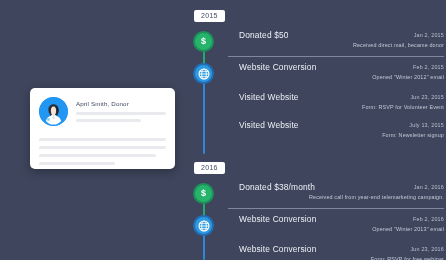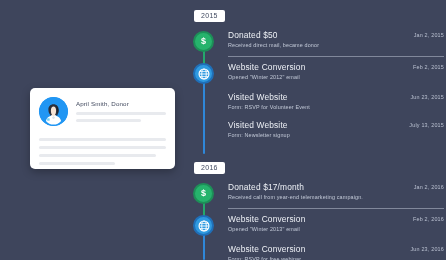--- a/index.html
+++ b/index.html
@@ -130,22 +130,23 @@
   .node .glyph {
     color: #ffffff;
     font-size: 9px;
     font-weight: bold;
     line-height: 1;
   }
   .node svg { display: block; }
 
   .entry {
     position: absolute;
-    left: 42px;
+    left: 53px;
     right: 2px;
+    text-align: right;
   }
   .entry .row {
     display: flex;
     align-items: flex-start;
     justify-content: space-between;
   }
   .entry-title {
     font-size: 8.4px;
     line-height: 10px;
     color: #eef1f6;
@@ -266,21 +267,21 @@
       <div class="entry-sub">Form: Newsletter signup</div>
     </div>
 
     <div class="year-badge" style="left:8px;top:162px;">2016</div>
 
     <div class="node money" style="left:7px;top:183px;">
       <span class="glyph">$</span>
     </div>
     <div class="entry" style="top:182px;">
       <div class="row">
-        <div class="entry-title">Donated $17/month</div>
+        <div class="entry-title">Donated $38/month</div>
         <div class="entry-date">Jan 2, 2016</div>
       </div>
       <div class="entry-sub">Received call from year-end telemarketing campaign.</div>
     </div>
     <div class="divider" style="top:208px;"></div>
 
     <div class="node web" style="left:7px;top:215px;">
       <svg width="12" height="12" viewBox="0 0 16 16">
         <circle cx="8" cy="8" r="6.6" fill="none" stroke="#ffffff" stroke-width="1.5"></circle>
         <ellipse cx="8" cy="8" rx="3" ry="6.6" fill="none" stroke="#ffffff" stroke-width="1.2"></ellipse>

